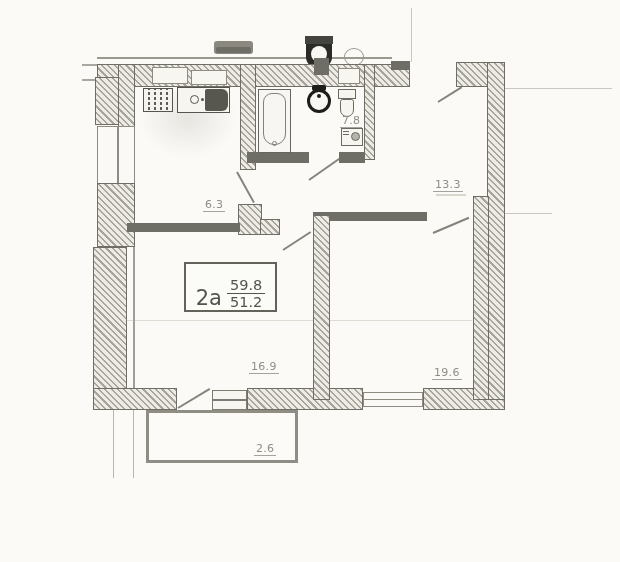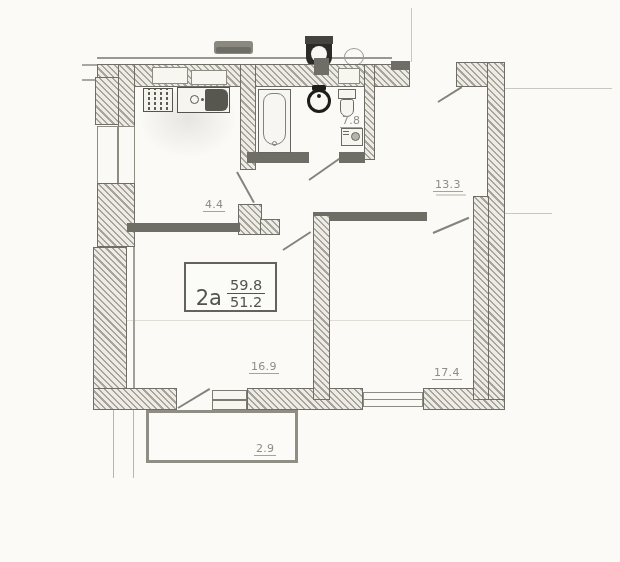--- a/index.html
+++ b/index.html
@@ -105,27 +105,27 @@
   <div class="fl" style="left:307px;top:89px;width:24px;height:24px;border:3.5px solid #1d1d1b;border-radius:50%;background:#f8f7f3;"></div>
   <div class="fl" style="left:312px;top:85px;width:14px;height:6px;background:#1d1d1b;border-radius:2px;"></div>
   <div class="fl" style="left:317px;top:94px;width:4px;height:4px;background:#1d1d1b;border-radius:50%;"></div>
   <div class="fl" style="left:338px;top:89px;width:18px;height:10px;border:1.2px solid #6b6a62;background:#f6f5f0;"></div>
   <div class="fl" style="left:340px;top:99px;width:14px;height:18px;border:1.2px solid #6b6a62;border-radius:3px 3px 8px 8px;background:#f6f5f0;"></div>
   <div class="fl" style="left:341px;top:128px;width:22px;height:18px;border:1.2px solid #6b6a62;background:#f6f5f0;"></div>
   <div class="fl" style="left:351px;top:132px;width:9px;height:9px;border:1.2px solid #6b6a62;border-radius:50%;background:#b5b3aa;"></div>
   <div class="thin" style="left:343px;top:131px;width:6px;height:1px;background:#6b6a62;"></div>
   <div class="thin" style="left:343px;top:134px;width:6px;height:1px;background:#6b6a62;"></div>
 
-  <span class="lbl" style="left:203px;top:199px;">4.4</span>
+  <span class="lbl" style="left:203px;top:199px;">6.3</span>
   <span class="lbl" style="left:340px;top:115px;">7.8</span>
   <span class="lbl" style="left:433px;top:179px;">13.3</span>
   <div class="thin" style="left:436px;top:194px;width:30px;height:2px;background:#d9d6ce;"></div>
   <span class="lbl" style="left:249px;top:361px;">16.9</span>
-  <span class="lbl" style="left:432px;top:367px;">17.4</span>
-  <span class="lbl" style="left:254px;top:443px;">2.9</span>
+  <span class="lbl" style="left:432px;top:367px;">19.6</span>
+  <span class="lbl" style="left:254px;top:443px;">2.6</span>
 
   <div id="type-box">
     <span class="t">2a</span>
     <span class="frac">
       <span class="top" style="display:block;">59.8</span>
       <span style="display:block;">51.2</span>
     </span>
   </div>
 
 </div>

